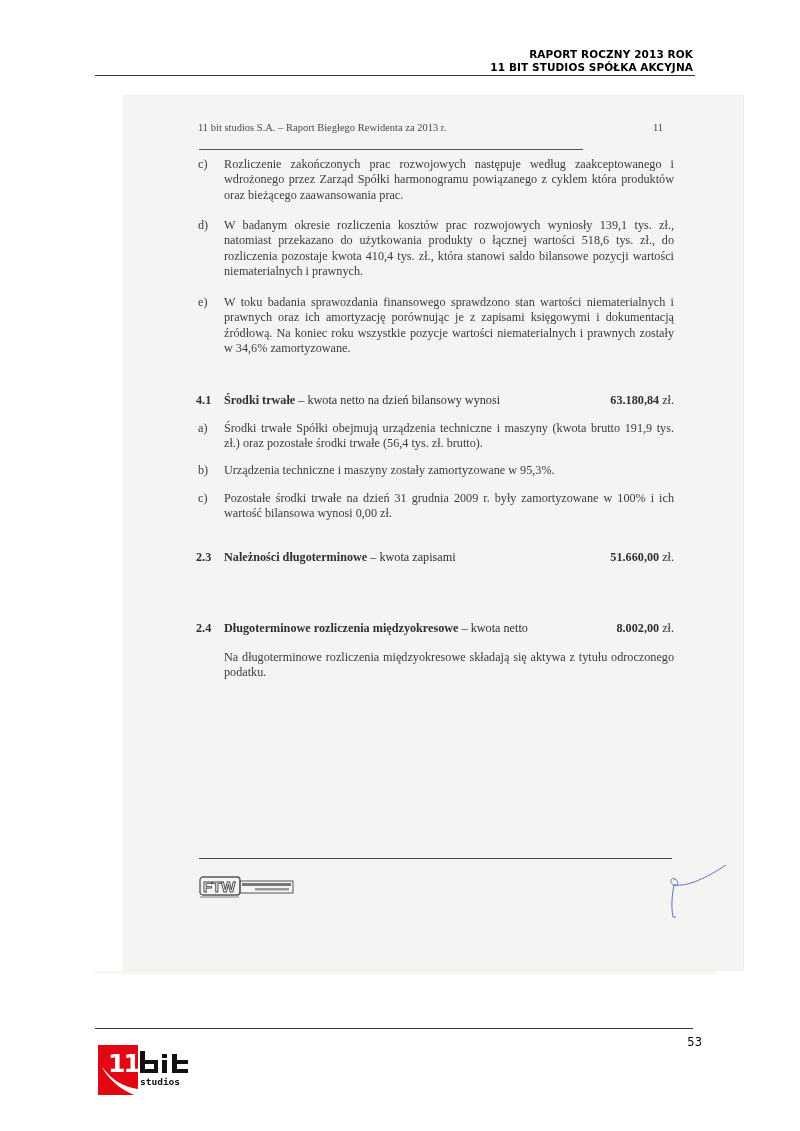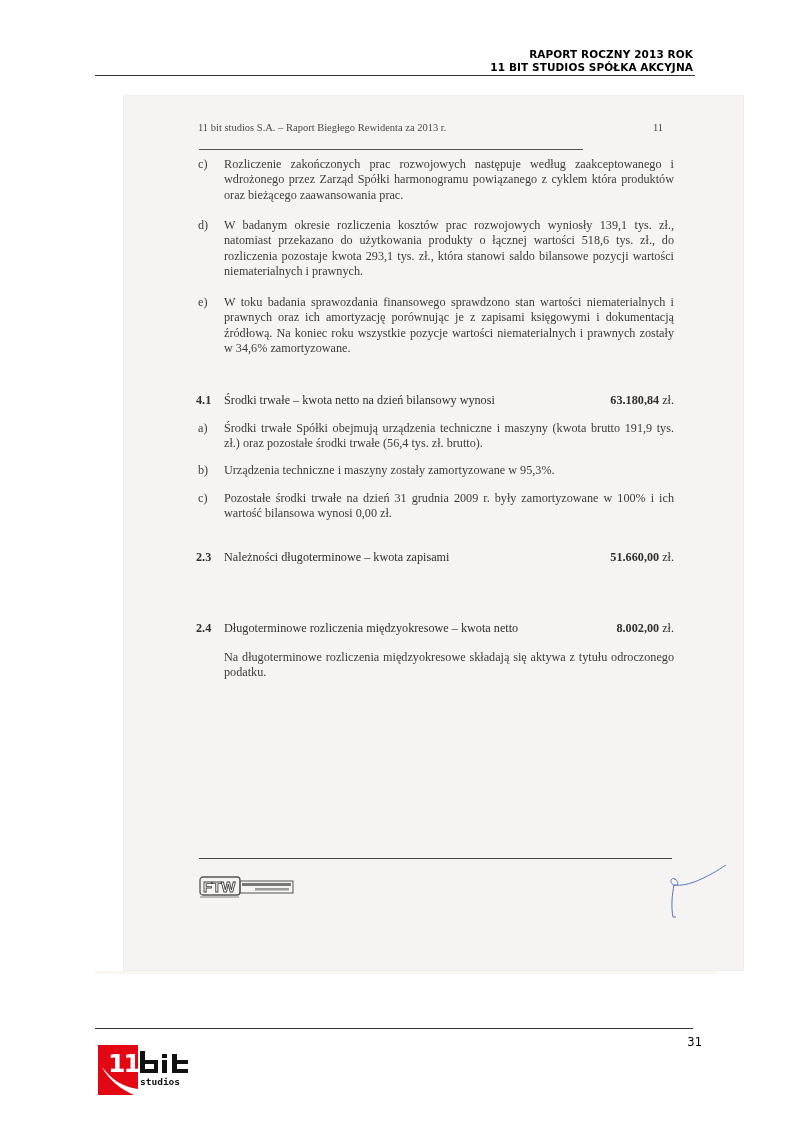--- a/index.html
+++ b/index.html
@@ -44,21 +44,21 @@
       position: absolute; left: 101px; width: 450px;
       font-size: 12.2px; line-height: 15.3px; text-align: justify; color: #3b3b3b;
     }
     .item .marker {
       position: absolute; left: -26px; top: 0;
     }
     .section {
       position: absolute; left: 73px; width: 478px; font-size: 12.2px; line-height: 15px; color: #2f2f2f;
     }
     .section .num { font-weight: bold; display: inline-block; width: 25px; }
-    .section .title { font-weight: normal; text-align: right; }
+    .section .title { font-weight: bold; text-align: right; }
     .section .desc { font-weight: normal; }
     .section .amount {
       position: absolute; right: 0; top: 0;
     }
     .section .amount b { font-weight: bold; }
     .para {
       position: absolute; left: 101px; width: 450px;
       font-size: 12.2px; line-height: 15.3px; text-align: justify; color: #3b3b3b;
     }
     .footer-rule-scan {
@@ -95,21 +95,21 @@
     <div class="scan-header">11 bit studios S.A. – Raport Biegłego Rewidenta za 2013 r.</div>
     <div class="scan-page-num">11</div>
     <div class="scan-rule"></div>
 
     <div class="item" style="top:62px;">
       <span class="marker">c)</span>
       <span>Rozliczenie zakończonych prac rozwojowych następuje według zaakceptowanego i wdrożonego przez Zarząd Spółki harmonogramu powiązanego z cyklem która produktów oraz bieżącego zaawansowania prac.</span>
     </div>
     <div class="item" style="top:123px;">
       <span class="marker">d)</span>
-      <span>W badanym okresie rozliczenia kosztów prac rozwojowych wyniosły 139,1 tys. zł., natomiast przekazano do użytkowania produkty o łącznej wartości 518,6 tys. zł., do rozliczenia pozostaje kwota 293,1 tys. zł., która stanowi saldo bilansowe pozycji wartości niematerialnych i prawnych.</span>
+      <span>W badanym okresie rozliczenia kosztów prac rozwojowych wyniosły 139,1 tys. zł., natomiast przekazano do użytkowania produkty o łącznej wartości 518,6 tys. zł., do rozliczenia pozostaje kwota 410,4 tys. zł., która stanowi saldo bilansowe pozycji wartości niematerialnych i prawnych.</span>
     </div>
     <div class="item" style="top:200px;">
       <span class="marker">e)</span>
       <span>W toku badania sprawozdania finansowego sprawdzono stan wartości niematerialnych i prawnych oraz ich amortyzację porównując je z zapisami księgowymi i dokumentacją źródłową. Na koniec roku wszystkie pozycje wartości niematerialnych i prawnych zostały w 34,6% zamortyzowane.</span>
     </div>
 
     <div class="section" style="top:298px;">
       <span class="num">4.1</span>
       <span class="title">Środki trwałe</span>
       <span class="desc">– kwota netto na dzień bilansowy wynosi</span>
@@ -160,21 +160,21 @@
       <svg width="85" height="60" viewBox="0 0 85 60">
         <path d="M18 15 C 14 10, 10 18, 16 20 C 22 22, 20 14, 16 14 M16 20 C 30 22, 50 12, 68 0" fill="none" stroke="#5b73c4" stroke-width="1"></path>
         <path d="M16 20 C 14 30, 13 42, 15 52 L 18 52" fill="none" stroke="#5b73c4" stroke-width="1"></path>
       </svg>
     </div>
   </div>
 </div>
 <div class="scan-bottom-edge"></div>
 
 <div class="bottom-rule"></div>
-<div class="page-number">31</div>
+<div class="page-number">53</div>
 
 <div class="logo-11bit">
   <svg width="125" height="50" viewBox="0 0 125 50">
     <rect x="0" y="0" width="40" height="50" fill="#e30613"></rect>
     <path d="M4 22 C 14 35, 25 42, 40 44 L 40 50 L 36 50 C 22 44, 10 34, 4 22 Z" fill="#ffffff"></path>
     <text x="10" y="27" font-family="DejaVu Sans, sans-serif" font-weight="bold" font-size="25" fill="#ffffff" letter-spacing="-2">11</text>
     <g fill="#111">
       <rect x="42" y="6" width="5" height="22"></rect>
       <rect x="42" y="15" width="18" height="4"></rect>
       <rect x="42" y="24" width="18" height="4"></rect>

